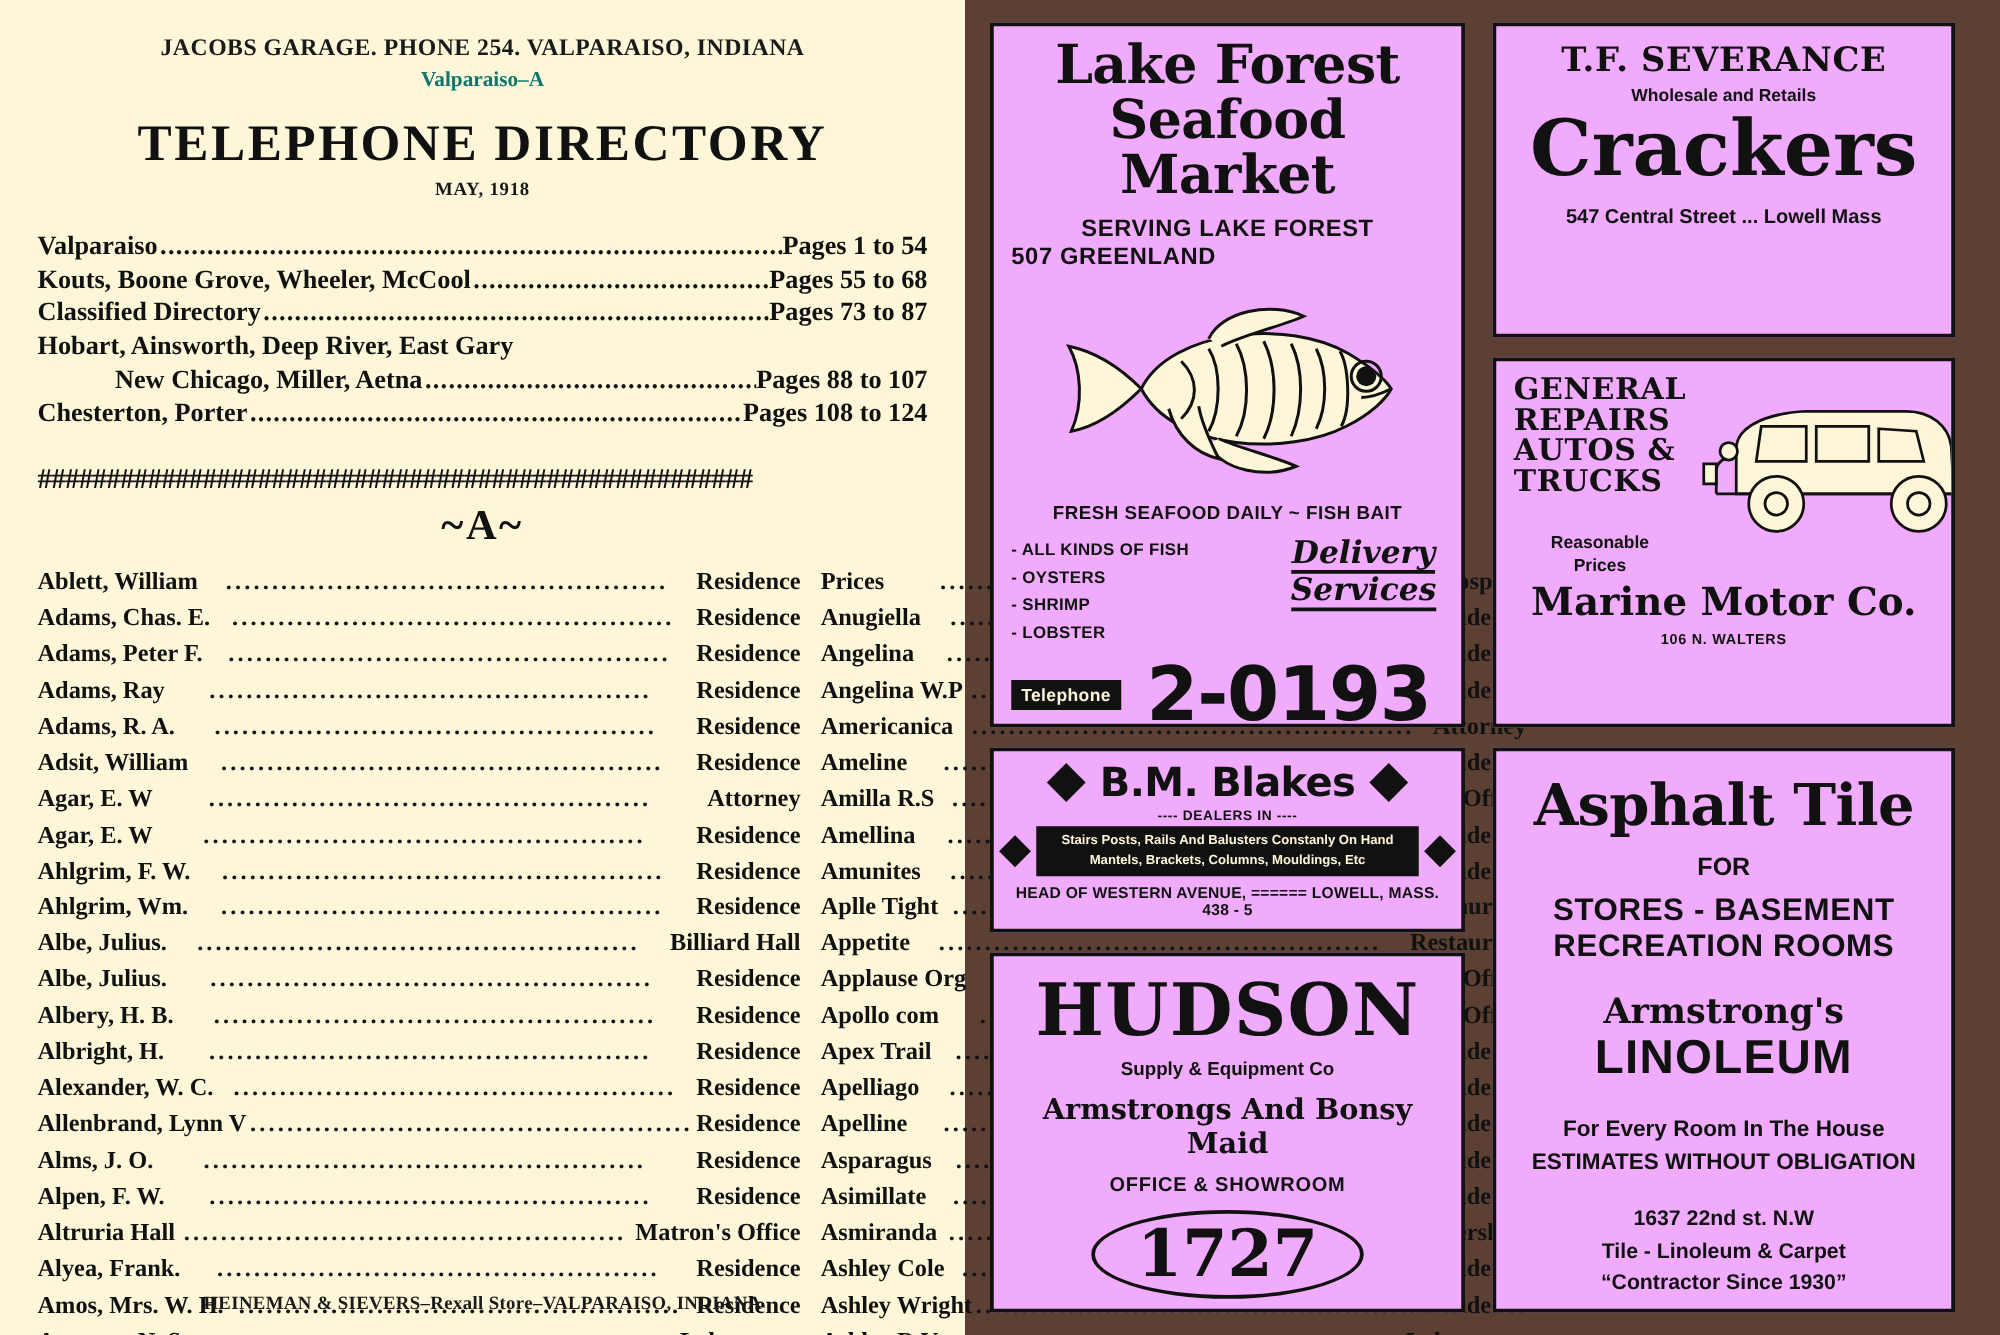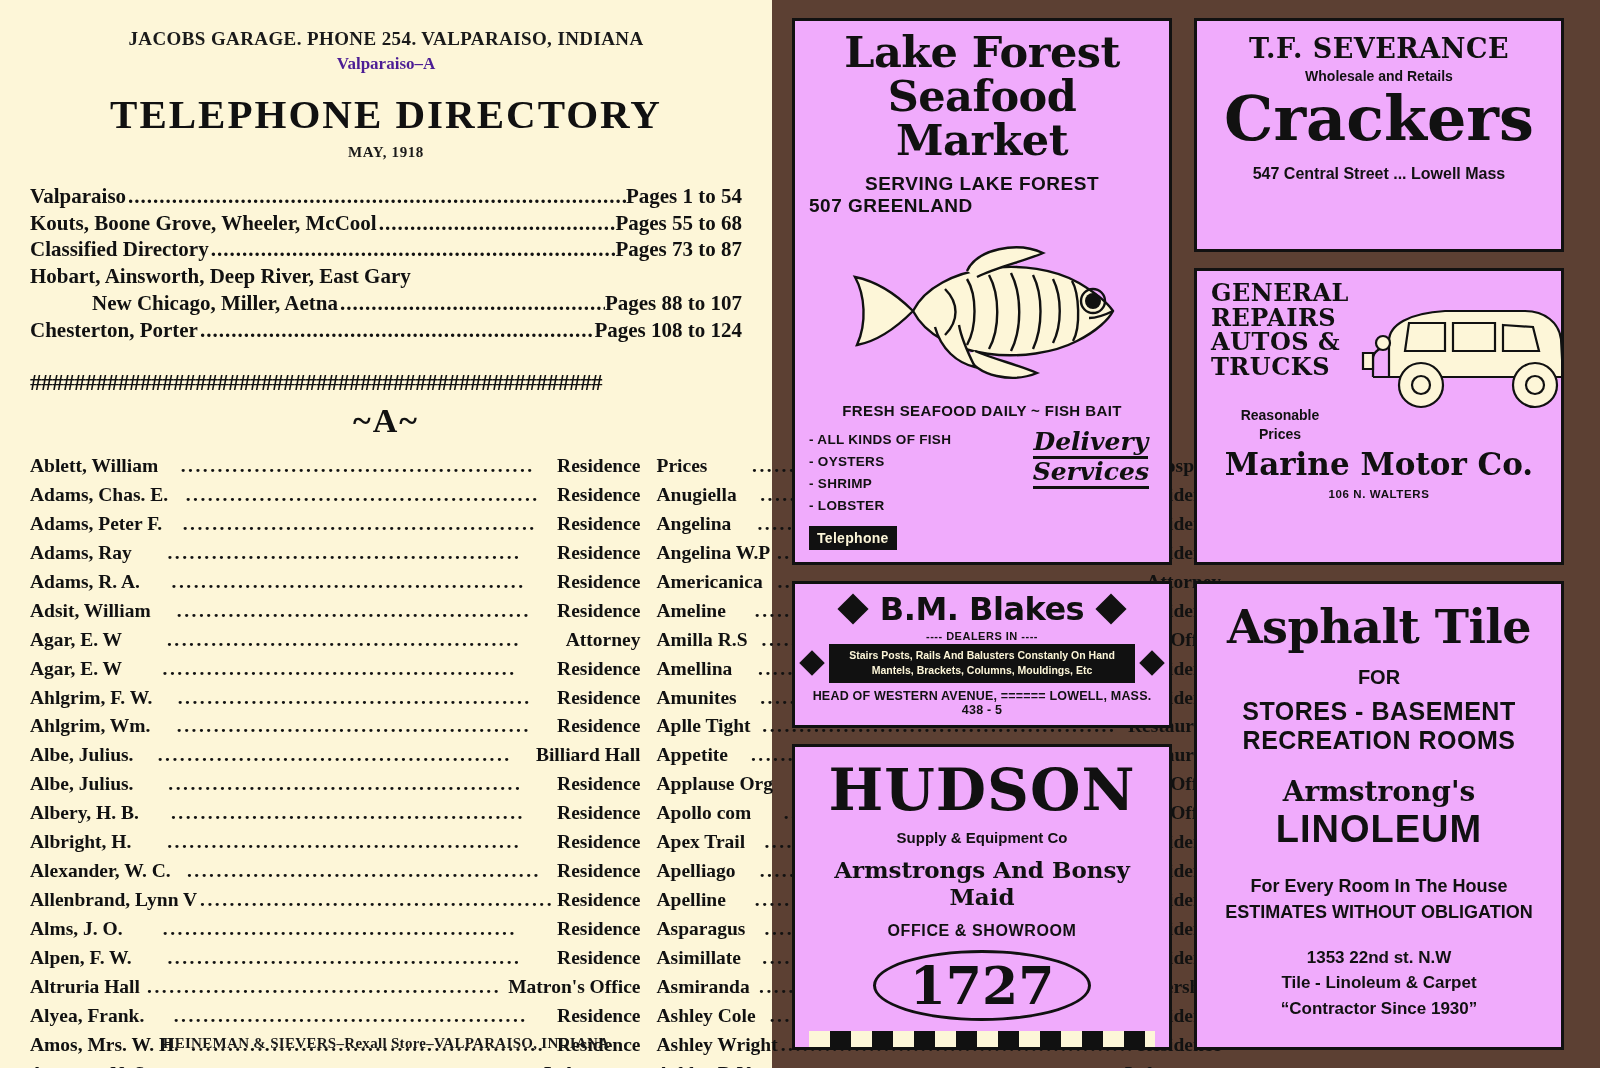--- a/index.html
+++ b/index.html
@@ -25,21 +25,21 @@
     font-size:19px;
     letter-spacing:.4px;
     font-weight:bold;
     color:#1a1a1a;
     line-height:1.35;
   }
   .garage-sub{
     text-align:center;
     font-size:17px;
     font-weight:bold;
-    color:#4c1d95;
+    color:#0f766e;
     margin-top:2px;
   }
   .dir-title{
     text-align:center;
     font-size:41px;
     font-weight:bold;
     letter-spacing:2px;
     margin:16px 0 6px 0;
     color:#111;
   }
@@ -541,20 +541,21 @@
           <div>- LOBSTER</div>
         </div>
         <div class="delivery">
           <div><span class="u">Delivery</span></div>
           <div><span class="u">Services</span></div>
         </div>
       </div>
 
       <div class="lf-phone-row">
         <span class="tele-badge">Telephone</span>
+        <span class="lf-number">2-0193</span>
       </div>
     </div>
 
     <div class="card sev">
       <div class="sev-name">T.F. SEVERANCE</div>
       <div class="sev-sub">Wholesale and Retails</div>
       <div class="sev-big">Crackers</div>
       <div class="sev-addr">547 Central Street ... Lowell Mass</div>
     </div>
 
@@ -630,21 +631,21 @@
       <div class="asp-for">FOR</div>
       <div class="asp-l1">STORES - BASEMENT</div>
       <div class="asp-l2">RECREATION ROOMS</div>
       <div class="asp-arm">Armstrong's</div>
       <div class="asp-lino">LINOLEUM</div>
       <div class="asp-room">
         <span>For Every Room In The House</span><br>
         <span>ESTIMATES WITHOUT OBLIGATION</span>
       </div>
       <div class="asp-addr">
-        <span>1353 22nd st. N.W</span><br>
+        <span>1637 22nd st. N.W</span><br>
         <span>Tile - Linoleum &amp; Carpet</span><br>
         <span>“Contractor Since 1930”</span>
       </div>
 
     </div>
 
   </div>
 </div>
 
 </body></html>

